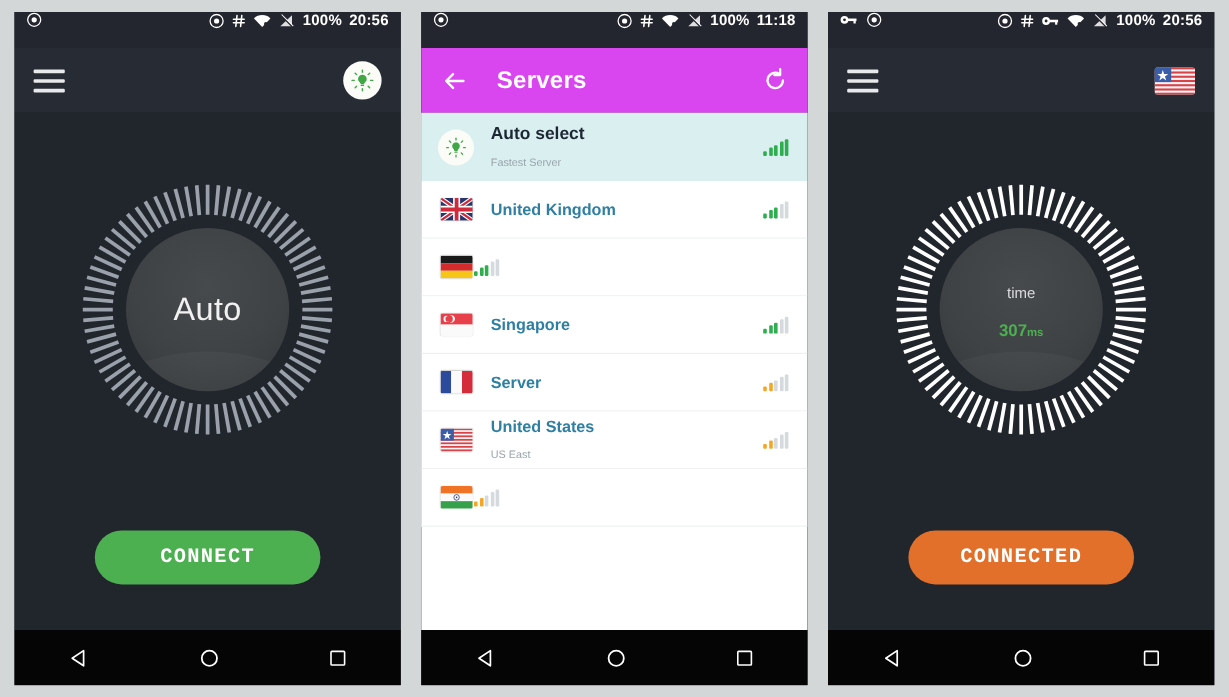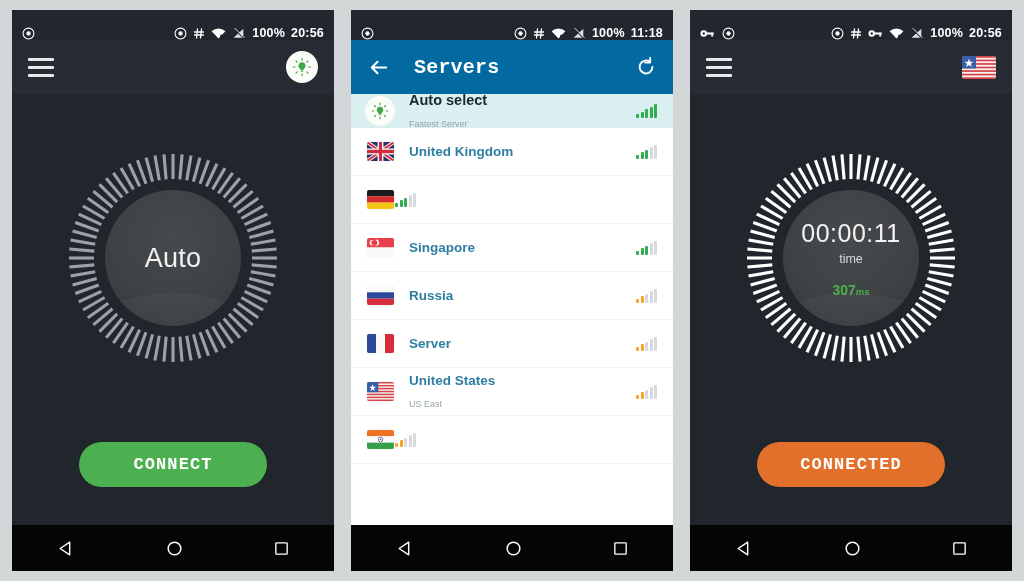--- a/index.html
+++ b/index.html
@@ -27,21 +27,21 @@
     flex-direction: column;
     overflow: hidden;
     background: #1e2228;
   }
 
   
   .statusbar {
     height: 30px;
     background: #23262e;
     display: flex;
-    align-items: flex-end;
+    align-items: flex-start;
     padding: 0 10px;
     flex: 0 0 auto;
     color: #fff;
   }
   .sb-left { display: flex; align-items: center; gap: 7px; }
   .sb-right { margin-left: auto; display: flex; align-items: center; gap: 6px; }
   .sb-text {
     font-size: 12.5px; font-weight: bold; color: #fff;
     letter-spacing: .2px; white-space: nowrap;
   }
@@ -50,21 +50,21 @@
 
   
   .appbar {
     height: 54px;
     display: flex;
     align-items: center;
     padding: 0 16px;
     flex: 0 0 auto;
   }
   .appbar.dark { background: #272b33; }
-  .appbar.darker { background: #0369a1; font-family: Liberation Mono, monospace; }
+  .appbar.darker { background: #d946ef; }
   .hamburger { width: 26px; display: flex; flex-direction: column; gap: 5px; cursor: pointer; }
   .hamburger i { display: block; height: 3px; background: #e8e9ea; border-radius: 1px; }
   .appbar-title {
     color: #fff; font-size: 20px; font-weight: bold; margin-left: 24px;
     letter-spacing: .2px;
   }
   .appbar-spacer { flex: 1 1 auto; }
 
   .bulb-btn {
     width: 32px; height: 32px; border-radius: 50%;
@@ -155,21 +155,21 @@
     height: 48px;
     display: flex;
     align-items: center;
     padding: 0 16px 0 14px;
     border-bottom: 1px solid #eef0f2;
     cursor: pointer;
     background: #fff;
   }
   .row.auto-row {
     background: #d9eff0;
-    height: 34px;
+    height: 57px;
     border-bottom: none;
   }
   .row-icon {
     width: 30px; height: 30px;
     flex: 0 0 30px;
     display: flex; align-items: center; justify-content: center;
   }
   .row-icon.bulb {
     background: #fbfbf7;
     border-radius: 50%;
@@ -530,39 +530,20 @@
             <i style="background: rgb(46, 174, 78);"></i>
             <i style="background: rgb(46, 174, 78);"></i>
             <i style="background: rgb(46, 174, 78);"></i>
             <i></i>
             <i></i>
           </div>
         </div>
         <div class="row">
           <div class="row-icon">
             <div class="flag"><svg viewBox="0 0 60 40" preserveAspectRatio="none" width="100%" height="100%">
-                <rect width="60" height="13.3" fill="#fafafa"></rect>
-                <rect width="60" height="13.3" y="13.3" fill="#2b4a9b"></rect>
-                <rect width="60" height="13.4" y="26.6" fill="#d42c3a"></rect>
-              </svg></div>
-          </div>
-          <div class="row-text">
-            <div class="row-title">Russia</div>
-          </div>
-          <div class="bars">
-            <i style="background: rgb(245, 166, 35);"></i>
-            <i style="background: rgb(245, 166, 35);"></i>
-            <i></i>
-            <i></i>
-            <i></i>
-          </div>
-        </div>
-        <div class="row">
-          <div class="row-icon">
-            <div class="flag"><svg viewBox="0 0 60 40" preserveAspectRatio="none" width="100%" height="100%">
                 <rect width="20" height="40" fill="#2b4a9b"></rect>
                 <rect width="20" height="40" x="20" fill="#fafafa"></rect>
                 <rect width="20" height="40" x="40" fill="#d42c3a"></rect>
               </svg></div>
           </div>
           <div class="row-text">
             <div class="row-title">Server</div>
           </div>
           <div class="bars">
             <i style="background: rgb(245, 166, 35);"></i>
@@ -794,21 +775,20 @@
               <line x1="60.69" y1="41.29" x2="46.35" y2="20.81" stroke="#ffffff" stroke-width="3.1" stroke-linecap="butt"></line>
               <line x1="66.50" y1="37.58" x2="54.00" y2="15.93" stroke="#ffffff" stroke-width="3.1" stroke-linecap="butt"></line>
               <line x1="72.61" y1="34.40" x2="62.05" y2="11.74" stroke="#ffffff" stroke-width="3.1" stroke-linecap="butt"></line>
               <line x1="78.98" y1="31.76" x2="70.43" y2="8.27" stroke="#ffffff" stroke-width="3.1" stroke-linecap="butt"></line>
               <line x1="85.55" y1="29.69" x2="79.08" y2="5.54" stroke="#ffffff" stroke-width="3.1" stroke-linecap="butt"></line>
               <line x1="92.28" y1="28.20" x2="87.94" y2="3.58" stroke="#ffffff" stroke-width="3.1" stroke-linecap="butt"></line>
               <line x1="99.11" y1="27.30" x2="96.94" y2="2.40" stroke="#ffffff" stroke-width="3.1" stroke-linecap="butt"></line>
             </g>
         </svg>
         <div class="dial-center">
-          <div class="timer-val">00:00:11</div>
           <div class="timer-sub">time</div>
           <div class="timer-ping">
             <span>307</span><small>ms</small>
           </div>
         </div>
       </div>
       <button class="cta orange">CONNECTED</button>
     </div>
 
     <div class="navbar">

